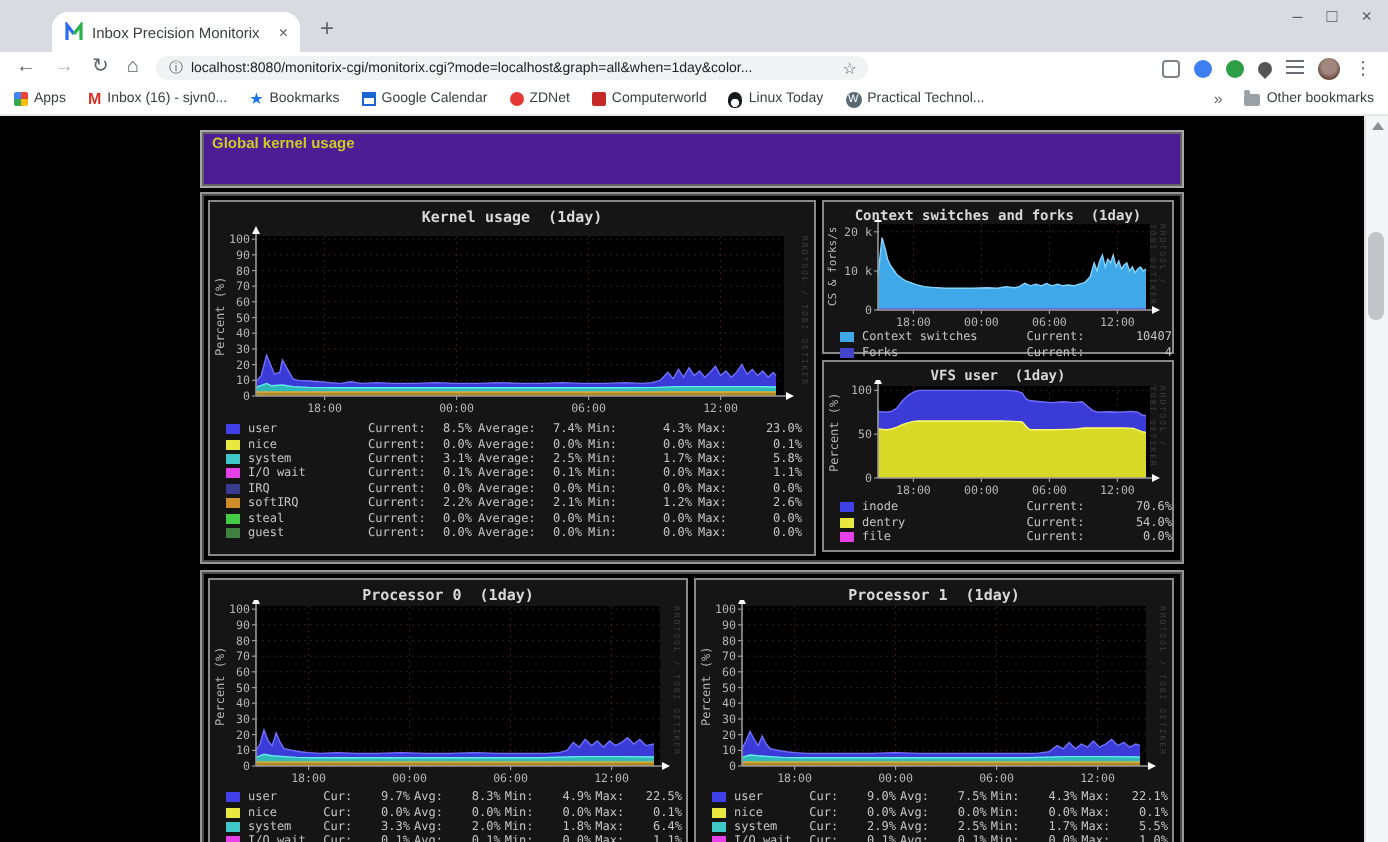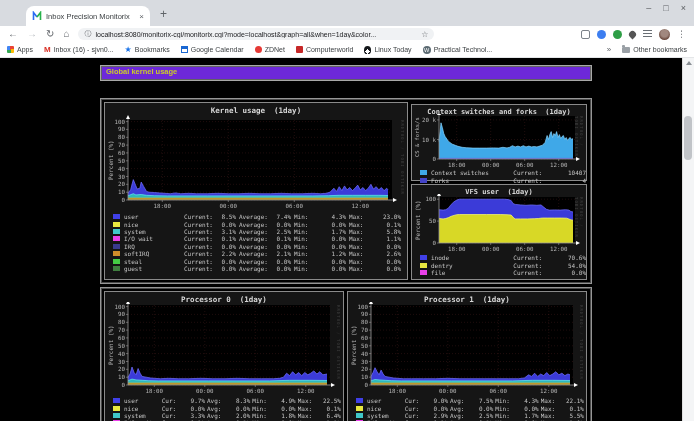--- a/index.html
+++ b/index.html
@@ -40,23 +40,23 @@
   .bkm-spacer{flex:1;}
   .bkm-chev{color:#5f6368;font-size:8px;}
   .bi-folder{width:8px;height:6px;background:#9aa0a6;border-radius:1px;position:relative;}
   .bi-folder:before{content:"";position:absolute;top:-2px;left:0;width:3px;height:2px;background:#9aa0a6;border-radius:1px 1px 0 0;}
   
   .viewport{position:relative;height:364px;background:#000;overflow:hidden;}
   .scrollbar{position:absolute;right:0;top:0;width:11px;height:100%;background:#f4f5f6;border-left:1px solid #e0e0e0;z-index:5;}
   .sb-up{width:0;height:0;border-left:3px solid transparent;border-right:3px solid transparent;border-bottom:4px solid #8a8f94;margin:3px auto 0;}
   .sb-thumb{position:absolute;left:1px;top:58px;width:8px;height:44px;background:#c1c4c8;border-radius:4px;}
   .content{width:492px;margin:7px 0 0 100px;}
-  .shead{height:16px;box-sizing:border-box;border:1px solid #a8a8a8;box-shadow:inset 0 0 0 1px #636363;background:#6d28d9;color:#cbcb29;font:bold 7.5px "Liberation Sans",sans-serif;line-height:11px;padding-left:5px;}
+  .shead{height:29px;box-sizing:border-box;border:1px solid #a8a8a8;box-shadow:inset 0 0 0 1px #636363;background:#4c1d95;color:#cbcb29;font:bold 7.5px "Liberation Sans",sans-serif;line-height:11px;padding-left:5px;}
   .gbox{border:1px solid #969696;box-shadow:inset 0 0 0 1px #4a4a4a;background:#000;padding:3px;display:flex;gap:3px;margin-top:3px;}
-  .gbox1{margin-top:17px;align-items:flex-end;}
+  .gbox1{margin-top:2px;}
   .rightcol{display:flex;flex-direction:column;gap:3px;width:176px;}
   .gpanel{background:#151515;border:1px solid #8a8a8a;box-sizing:border-box;position:relative;}
   .kernelp{width:304px;height:178px;}
   .csp{width:176px;height:77px;}
   .vfsp{width:176px;height:96px;}
   .procp{width:240px;height:180px;}
   .gtitle{text-align:center;color:#d8d8d8;font:bold 7.5px "DejaVu Sans Mono",monospace;white-space:pre;padding-top:3px;}
   .kernelp .gtitle{height:9px;}
   .csp .gtitle,.vfsp .gtitle{height:6px;font-size:7px;}
   .procp .gtitle{height:7px;}

